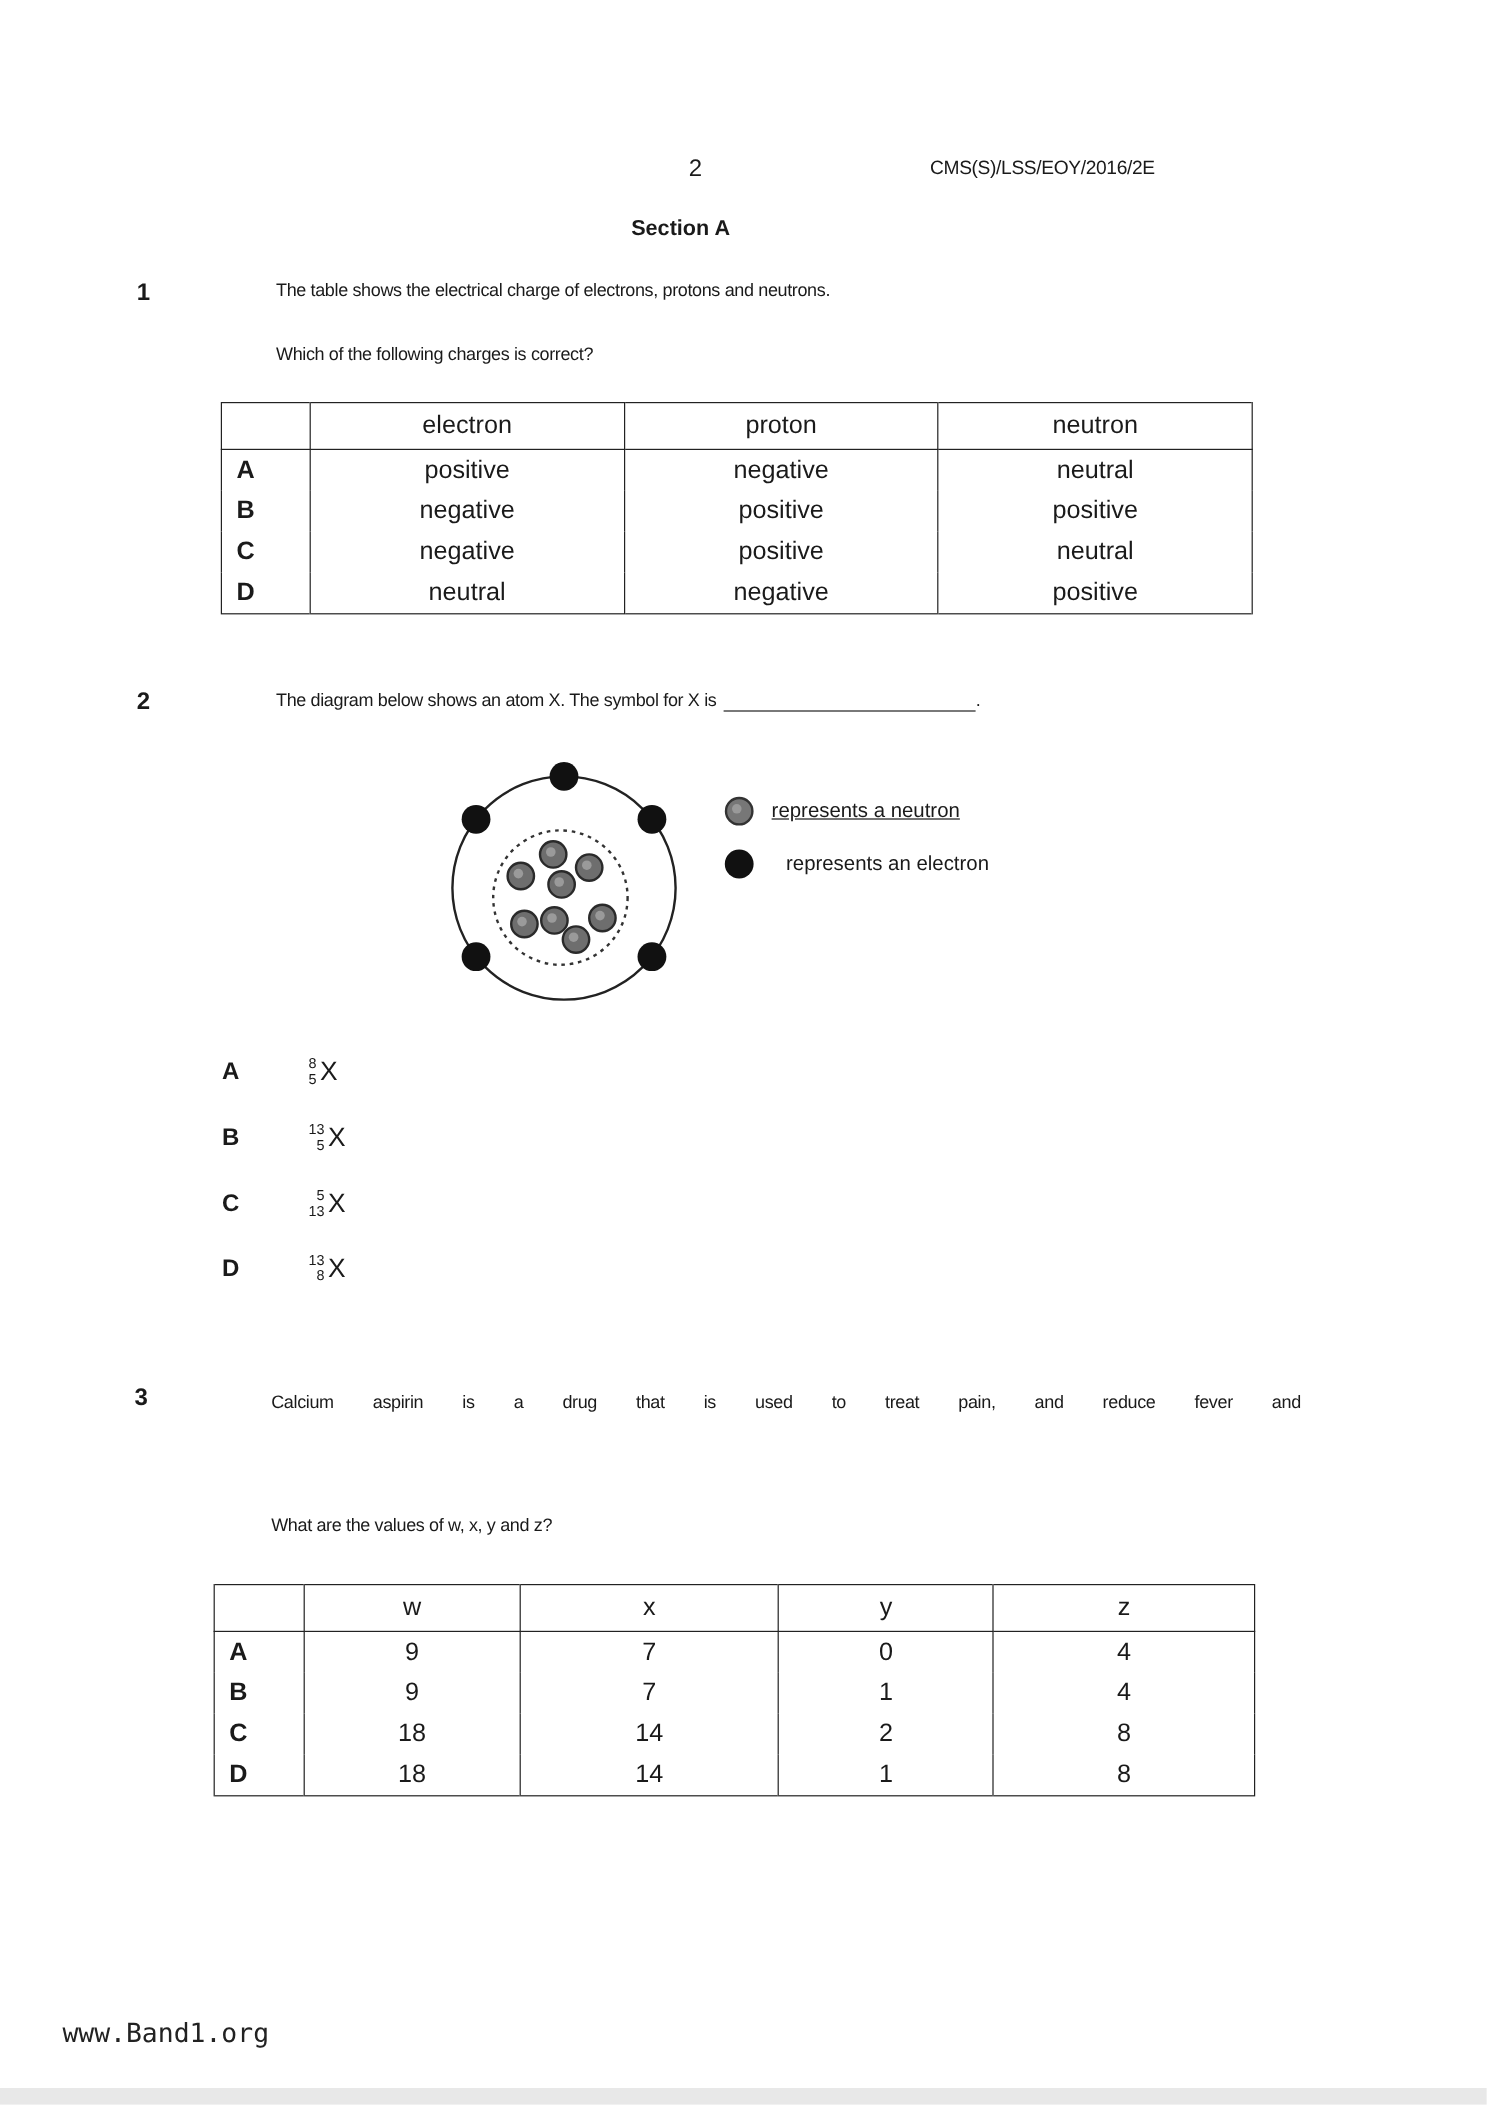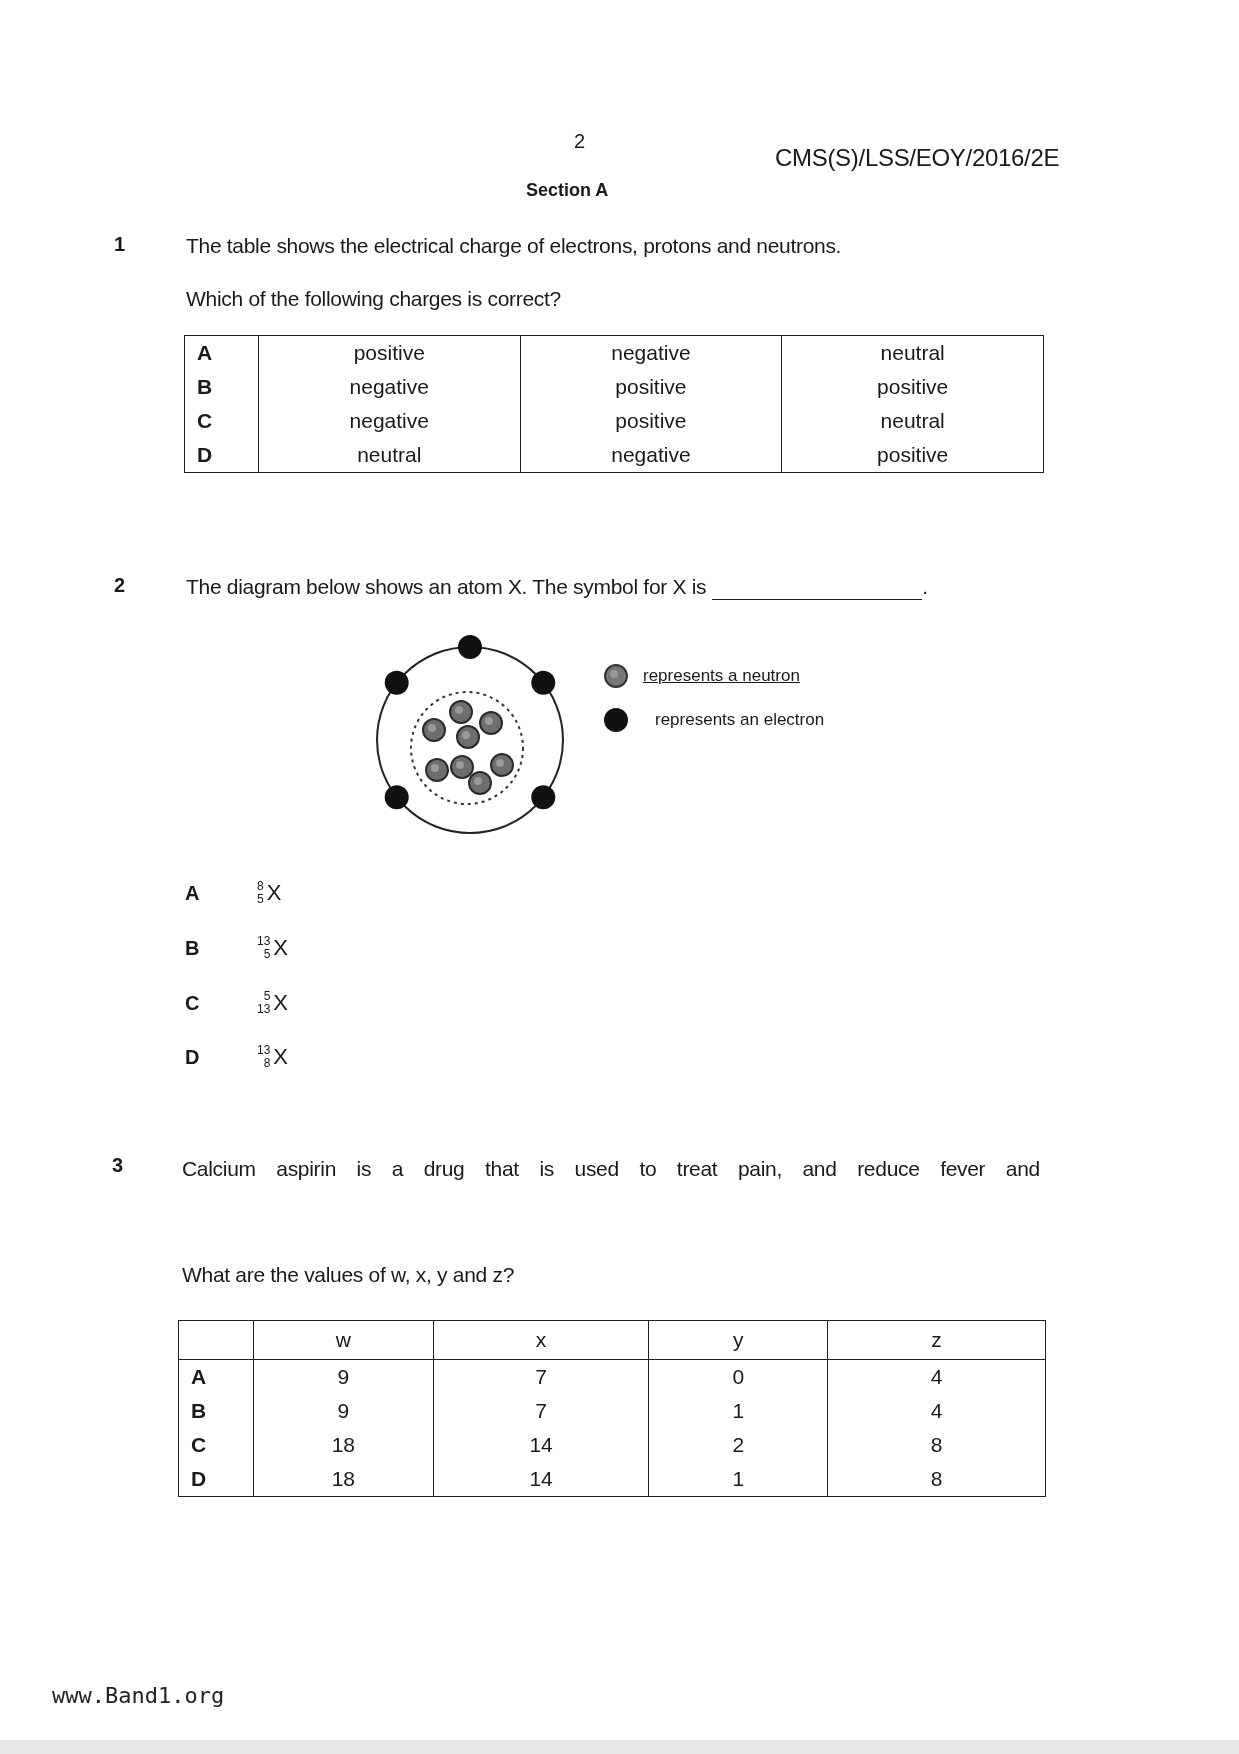--- a/index.html
+++ b/index.html
@@ -2,24 +2,24 @@
 <html><head>
 <meta charset="utf-8">
 <style>
   html, body { margin:0; padding:0; }
   body {
     width:1239px; height:1754px; background:#ffffff; position:relative; overflow:hidden;
     font-family:"Liberation Sans", sans-serif; color:#1a1a1a;
   }
   .abs { position:absolute; }
   .page-num { left:574px; top:130px; font-size:20px; }
-  .doc-code { left:775px; top:144px; font-size:24px; letter-spacing:-0.3px; }
+  .doc-code { left:775px; top:132px; font-size:16px; letter-spacing:-0.3px; }
   .section-title { left:526px; top:180px; font-size:18px; font-weight:bold; }
   .qnum { font-size:20px; font-weight:bold; }
-  .qtext { font-size:21px; letter-spacing:-0.3px; }
+  .qtext { font-size:15px; letter-spacing:-0.3px;margin-left:44px; }
   table.grid {
     border-collapse:collapse; position:absolute; font-size:21px;
   }
   table.grid td, table.grid th {
     border-left:1.5px solid #222; border-right:1.5px solid #222;
     text-align:center; font-weight:normal; padding:0; height:34px;
   }
   table.grid { border:1.5px solid #222; }
   table.grid tr.head th { border-bottom:1.5px solid #222; height:38px; }
   table.grid td.rowlbl { text-align:left; padding-left:12px; font-weight:bold; }
@@ -46,20 +46,26 @@
 <div class="abs qtext" style="left:186px;top:287px;">Which of the following charges is correct?</div>
 
 <table class="grid t1">
   <colgroup>
       <col style="width:74px">
       <col style="width:262px">
       <col style="width:262px">
       <col style="width:262px">
     </colgroup>
   <tbody>
+      <tr class="head">
+    <th></th>
+    <th>electron</th>
+    <th>proton</th>
+    <th>neutron</th>
+  </tr>
   <tr>
     <td class="rowlbl">A</td>
     <td>positive</td>
     <td>negative</td>
     <td>neutral</td>
   </tr>
   <tr>
     <td class="rowlbl">B</td>
     <td>negative</td>
     <td>positive</td>

